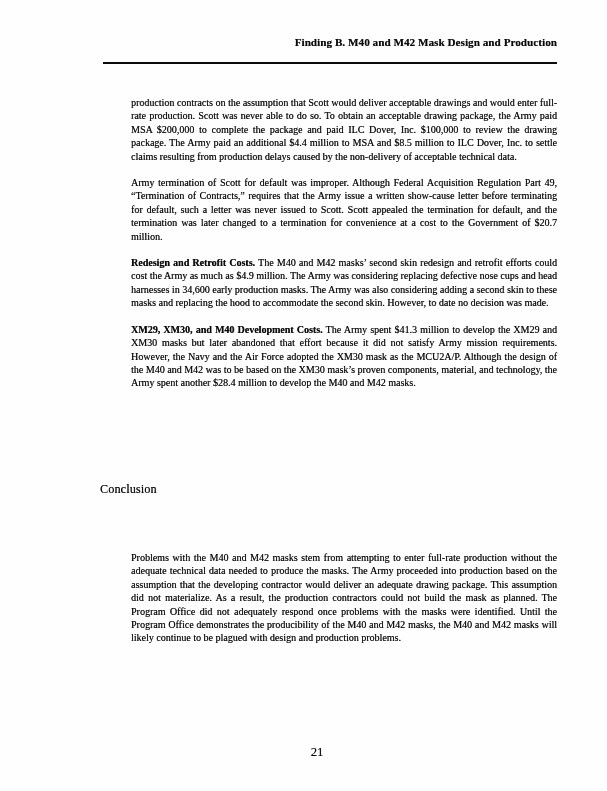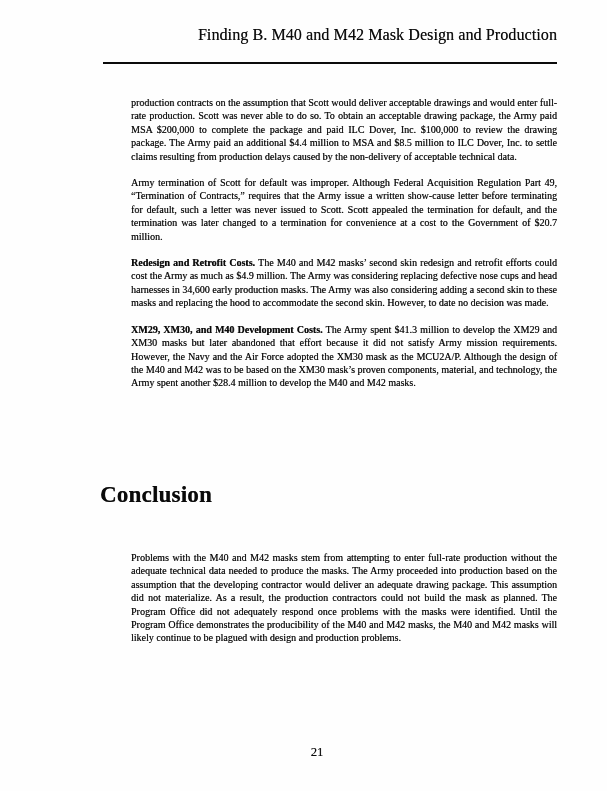--- a/index.html
+++ b/index.html
@@ -11,24 +11,24 @@
     position: relative;
     width: 607px;
     height: 791px;
     background: #fefefe;
     font-family: "Liberation Serif", "DejaVu Serif", serif;
     color: #0a0a0a;
     overflow: hidden;
   }
   .running-header {
     position: absolute;
-    top: 26px;
+    top: 36px;
     right: 50px;
-    font-size: 16px;
-    font-weight: normal;
+    font-size: 11px;
+    font-weight: bold;
     letter-spacing: 0.1px;
     white-space: nowrap;
     text-shadow: 0.25px 0 0 rgba(0,0,0,0.6);
   }
   .header-rule {
     position: absolute;
     left: 103px;
     top: 62px;
     width: 454px;
     height: 2.2px;
@@ -54,22 +54,22 @@
     text-shadow: 0.3px 0 0 rgba(0,0,0,0.65);
   }
   p.body-para .lead {
     font-weight: bold;
   }
   .conclusion-heading {
     position: absolute;
     left: 100px;
     top: 482px;
     margin: 0;
-    font-size: 23px;
-    font-weight: bold;
+    font-size: 12px;
+    font-weight: normal;
     letter-spacing: 0.2px;
     text-shadow: 0.3px 0 0 rgba(0,0,0,0.65);
   }
   .page-number {
     position: absolute;
     top: 745px;
     left: 0;
     width: 634px;
     text-align: center;
     font-size: 12.5px;

